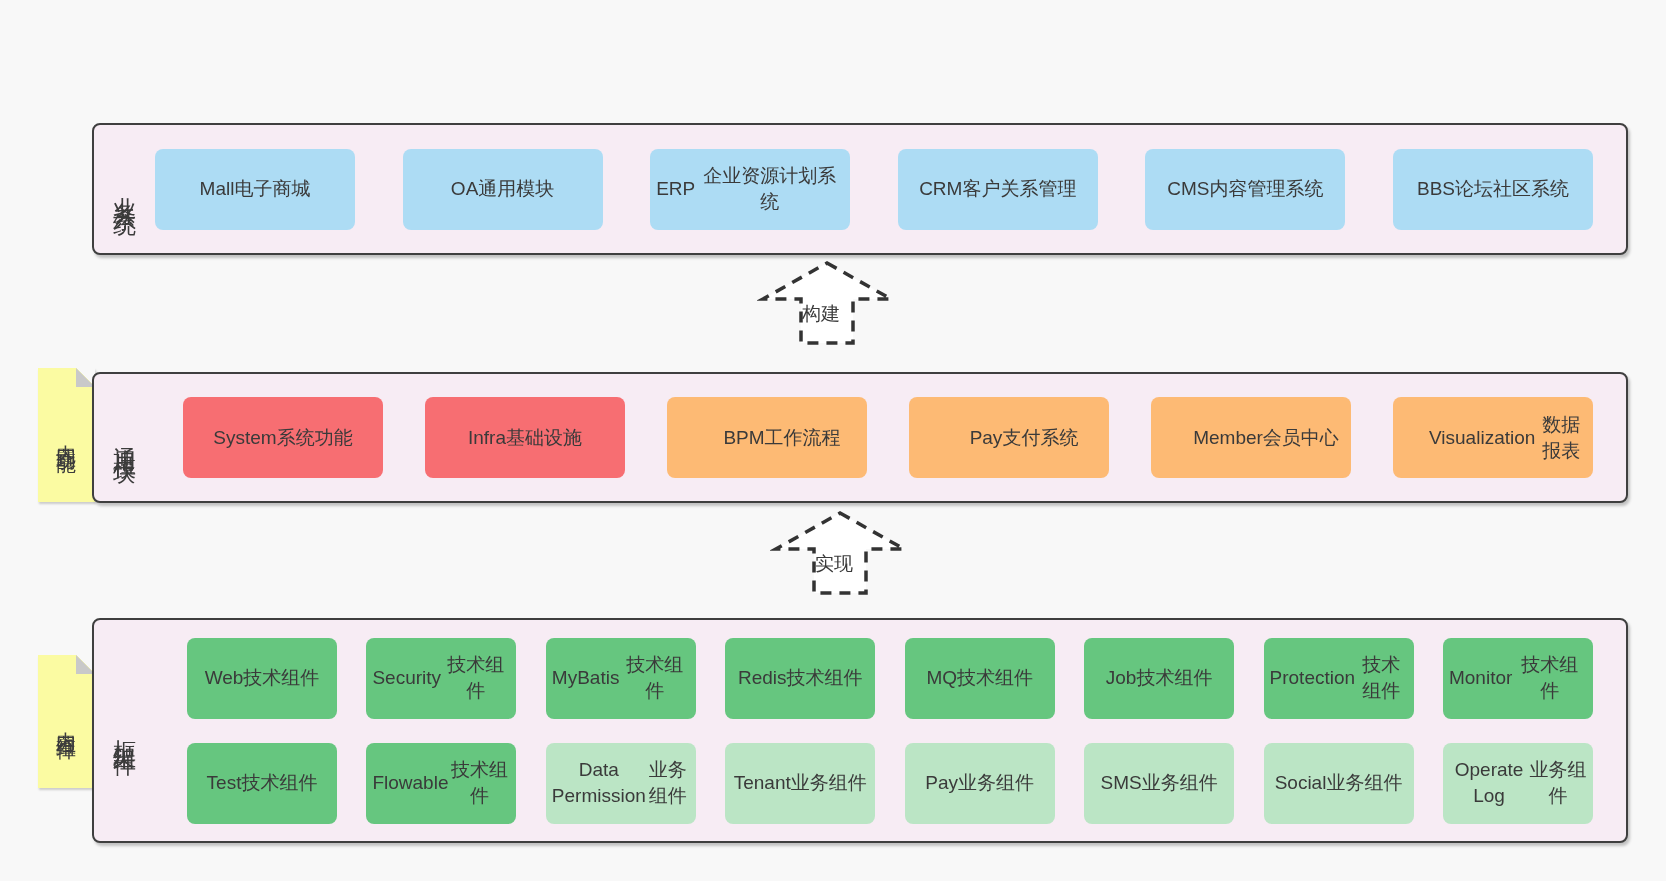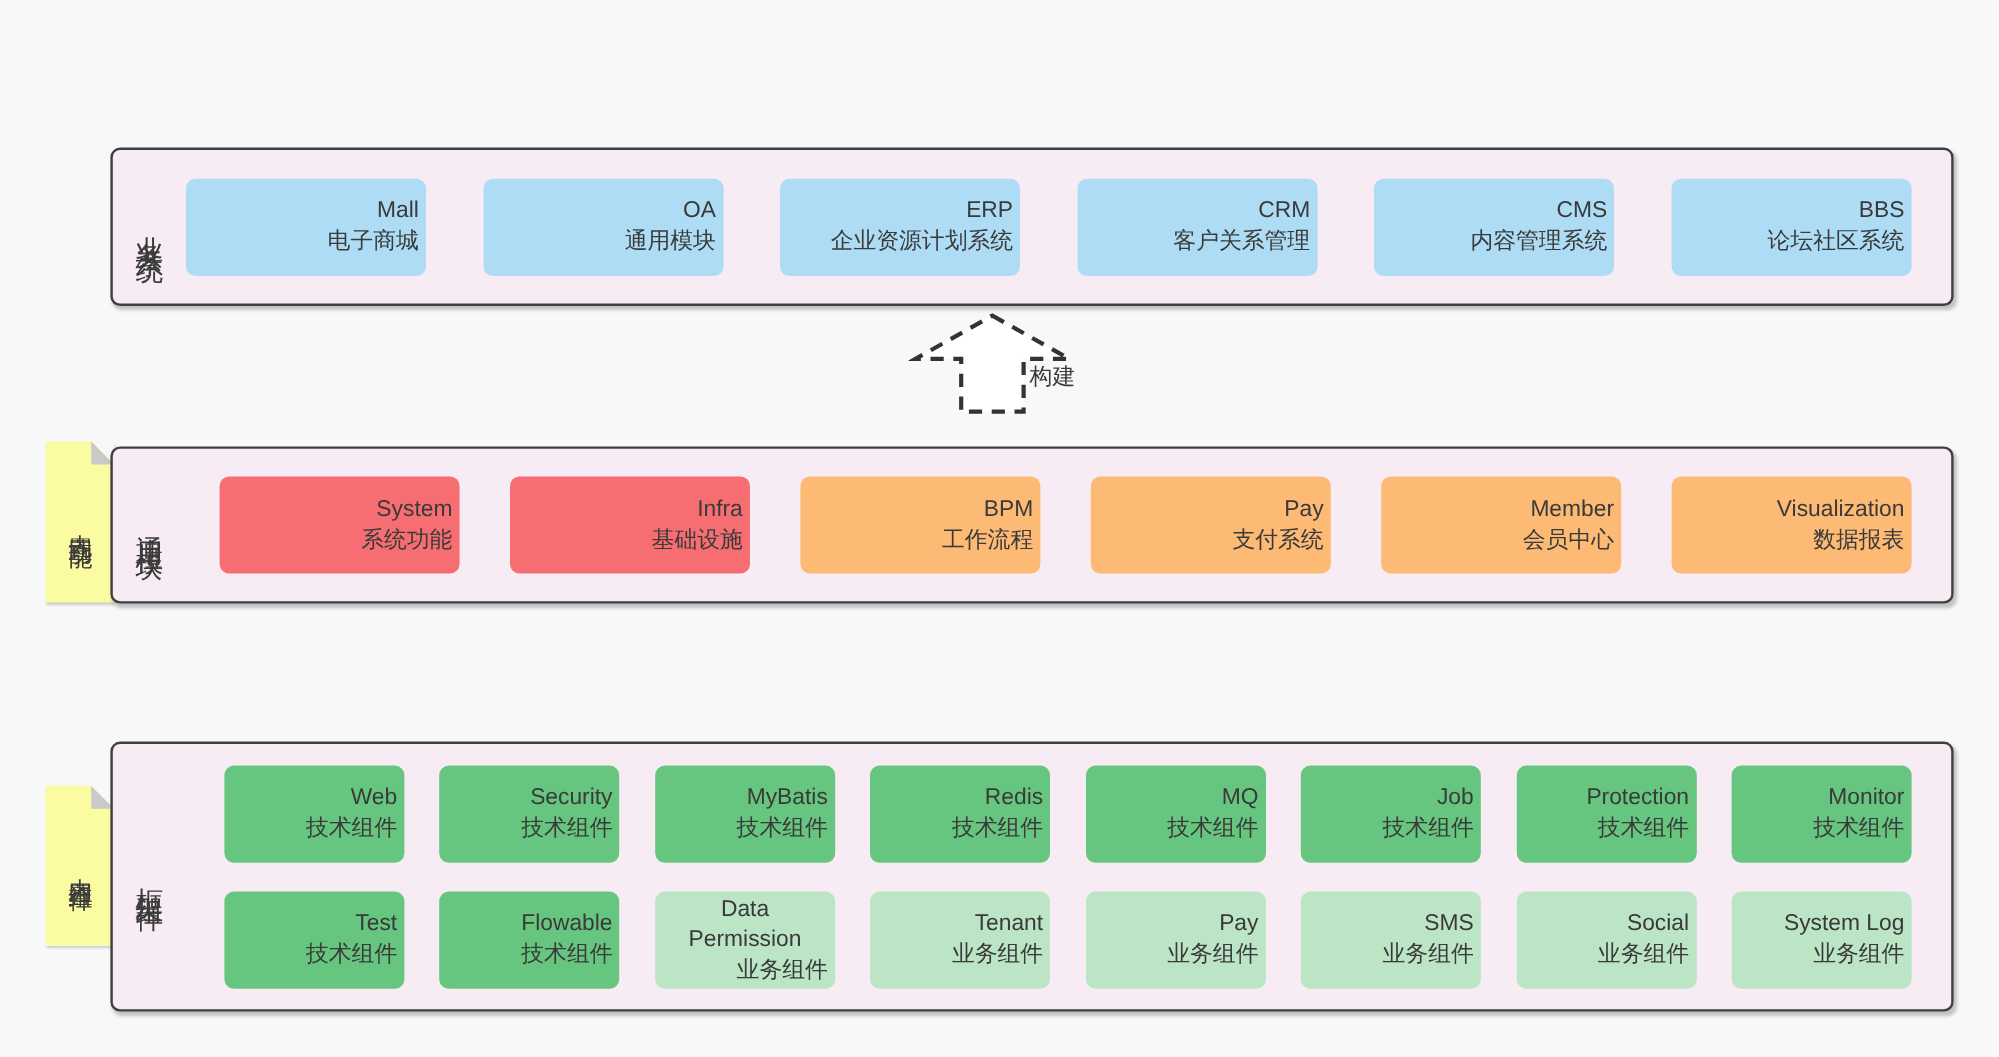--- a/index.html
+++ b/index.html
@@ -21,21 +21,21 @@
   .label-col{width:61px;flex:none;display:flex;align-items:center;justify-content:center;}
   .v-label{
     writing-mode:vertical-rl;text-orientation:upright;
     font-size:23px;letter-spacing:5px;color:#3b3b3b;line-height:1;
   }
   .content{flex:1;margin-right:33px;display:flex;flex-direction:column;justify-content:center;gap:24px;}
   .row{display:flex;justify-content:space-between;}
   
   .box{
     box-sizing:border-box;height:81px;border-radius:8px;
-    display:flex;flex-direction:column;align-items:flex-end;justify-content:center;
+    display:flex;flex-direction:row;align-items:center;justify-content:center;
     text-align:center;font-size:19px;line-height:1.35;color:#3a3a3a;
     padding:2px 6px;
   }
   .w200{width:200px;}
   .w150{width:150px;}
   .blue{background:#addcf4;}
   .red{background:#f76e72;}
   .pink{background:#fdba74;padding-left:36px;}
   .green{background:#66c67f;}
   .light-green{background:#bbe5c5;}
@@ -52,21 +52,21 @@
     content:"";position:absolute;top:0;right:0;width:0;height:0;
     border-left:19px solid #c9c9c9;border-top:19px solid transparent;
   }
   .sticky .v-label{font-size:20px;letter-spacing:3px;}
   
   .arrow{position:absolute;width:140px;height:90px;z-index:3;}
   .arrow.a1{left:757px;top:257px;}
   .arrow.a2{left:770px;top:507px;}
   .arrow svg{display:block;}
   .arrow .arrow-label{
-    position:absolute;left:0;right:1px;top:44px;text-align:right;
+    position:absolute;left:0;right:12px;top:44px;text-align:center;
     font-size:19px;color:#3a3a3a;
   }
 </style>
 </head>
 <body>
 
 <div class="canvas">
 
   <div class="section top">
     <div class="label-col">
@@ -140,20 +140,26 @@
           <span>会员中心</span>
         </div>
         <div class="box pink w200">
           <span>Visualization</span>
           <span>数据报表</span>
         </div>
       </div>
     </div>
   </div>
 
+  <div class="arrow a2">
+    <svg width="140" height="90" viewBox="0 0 140 90">
+      <path d="M70 6 L134 42 L96 42 L96 86 L44 86 L44 42 L6 42 Z" fill="#ffffff" stroke="#333333" stroke-width="3.5" stroke-dasharray="11 8"></path>
+    </svg>
+    <span class="arrow-label">实现</span>
+  </div>
 
   <div class="sticky bot">
     <div class="v-label">内置组件</div>
   </div>
 
   <div class="section bottom">
     <div class="label-col">
       <div class="v-label">框架组件</div>
     </div>
     <div class="content">
@@ -214,20 +220,20 @@
         </div>
         <div class="box light-green w150">
           <span>SMS</span>
           <span>业务组件</span>
         </div>
         <div class="box light-green w150">
           <span>Social</span>
           <span>业务组件</span>
         </div>
         <div class="box light-green w150">
-          <span>System Log</span>
+          <span>Operate Log</span>
           <span>业务组件</span>
         </div>
       </div>
     </div>
   </div>
 
 </div>
 
 </body></html>

